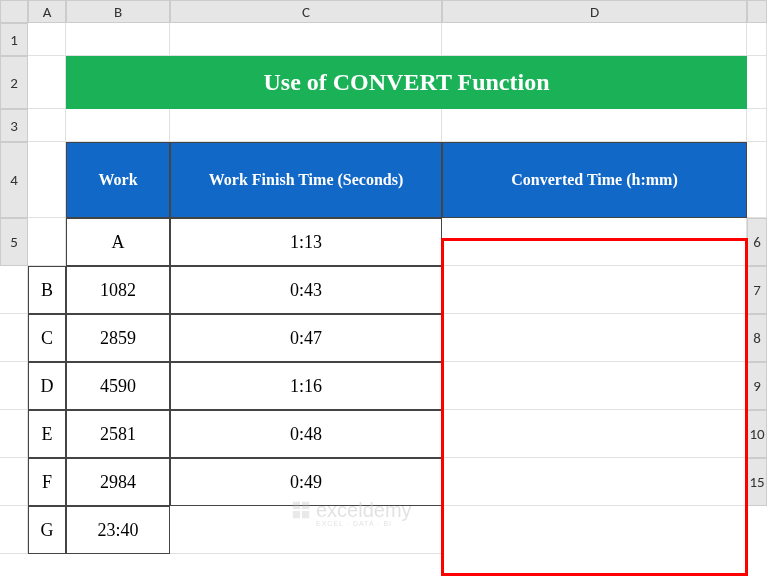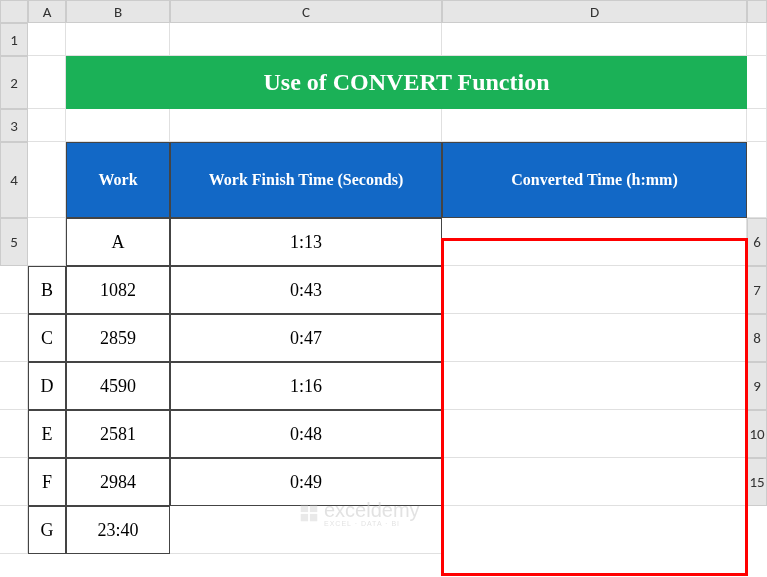--- a/index.html
+++ b/index.html
@@ -82,26 +82,25 @@
     pointer-events: none;
     left: 441px;
     top: 238px;
     width: 307px;
     height: 338px;
   }
   
   .watermark {
     position: absolute;
     bottom: 50px;
-    left: 298px;
+    left: 290px;
     color: #ccc;
     font-size: 20px;
     font-family: Arial, sans-serif;
     display: flex;
-    align-items: center;
     gap: 4px;
     opacity: 0.55;
   }
   .watermark svg { opacity: 0.6; }
   .watermark .sub {
     font-size: 7px;
     letter-spacing: 1px;
     display: block;
     color: #ccc;
     margin-top: -2px;

